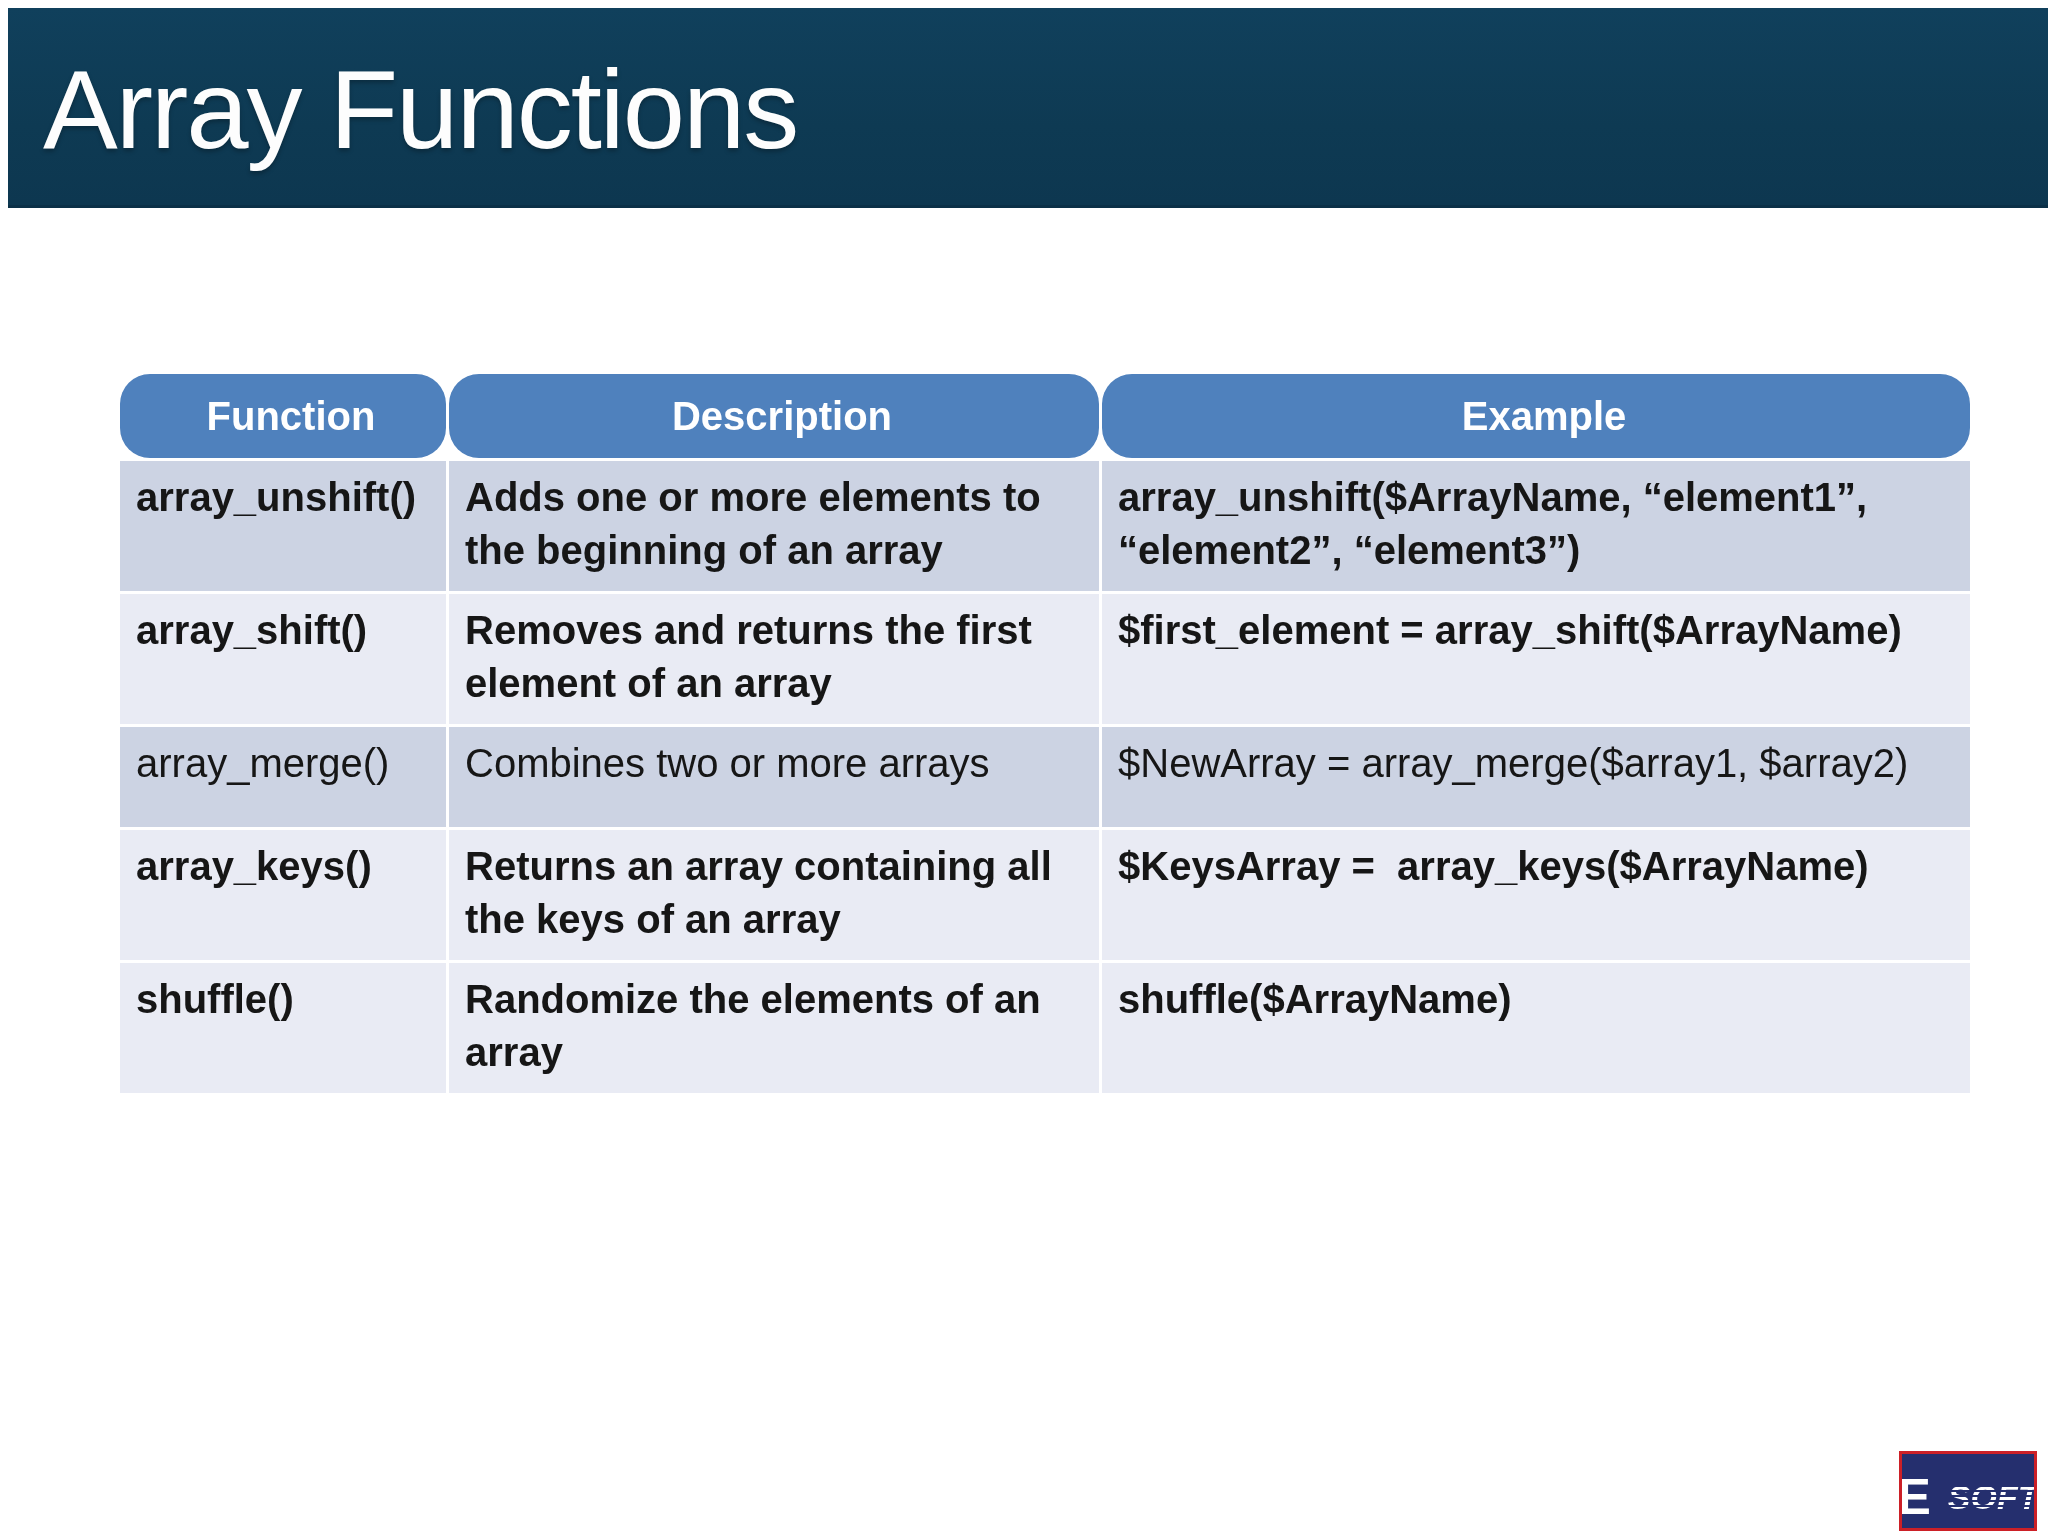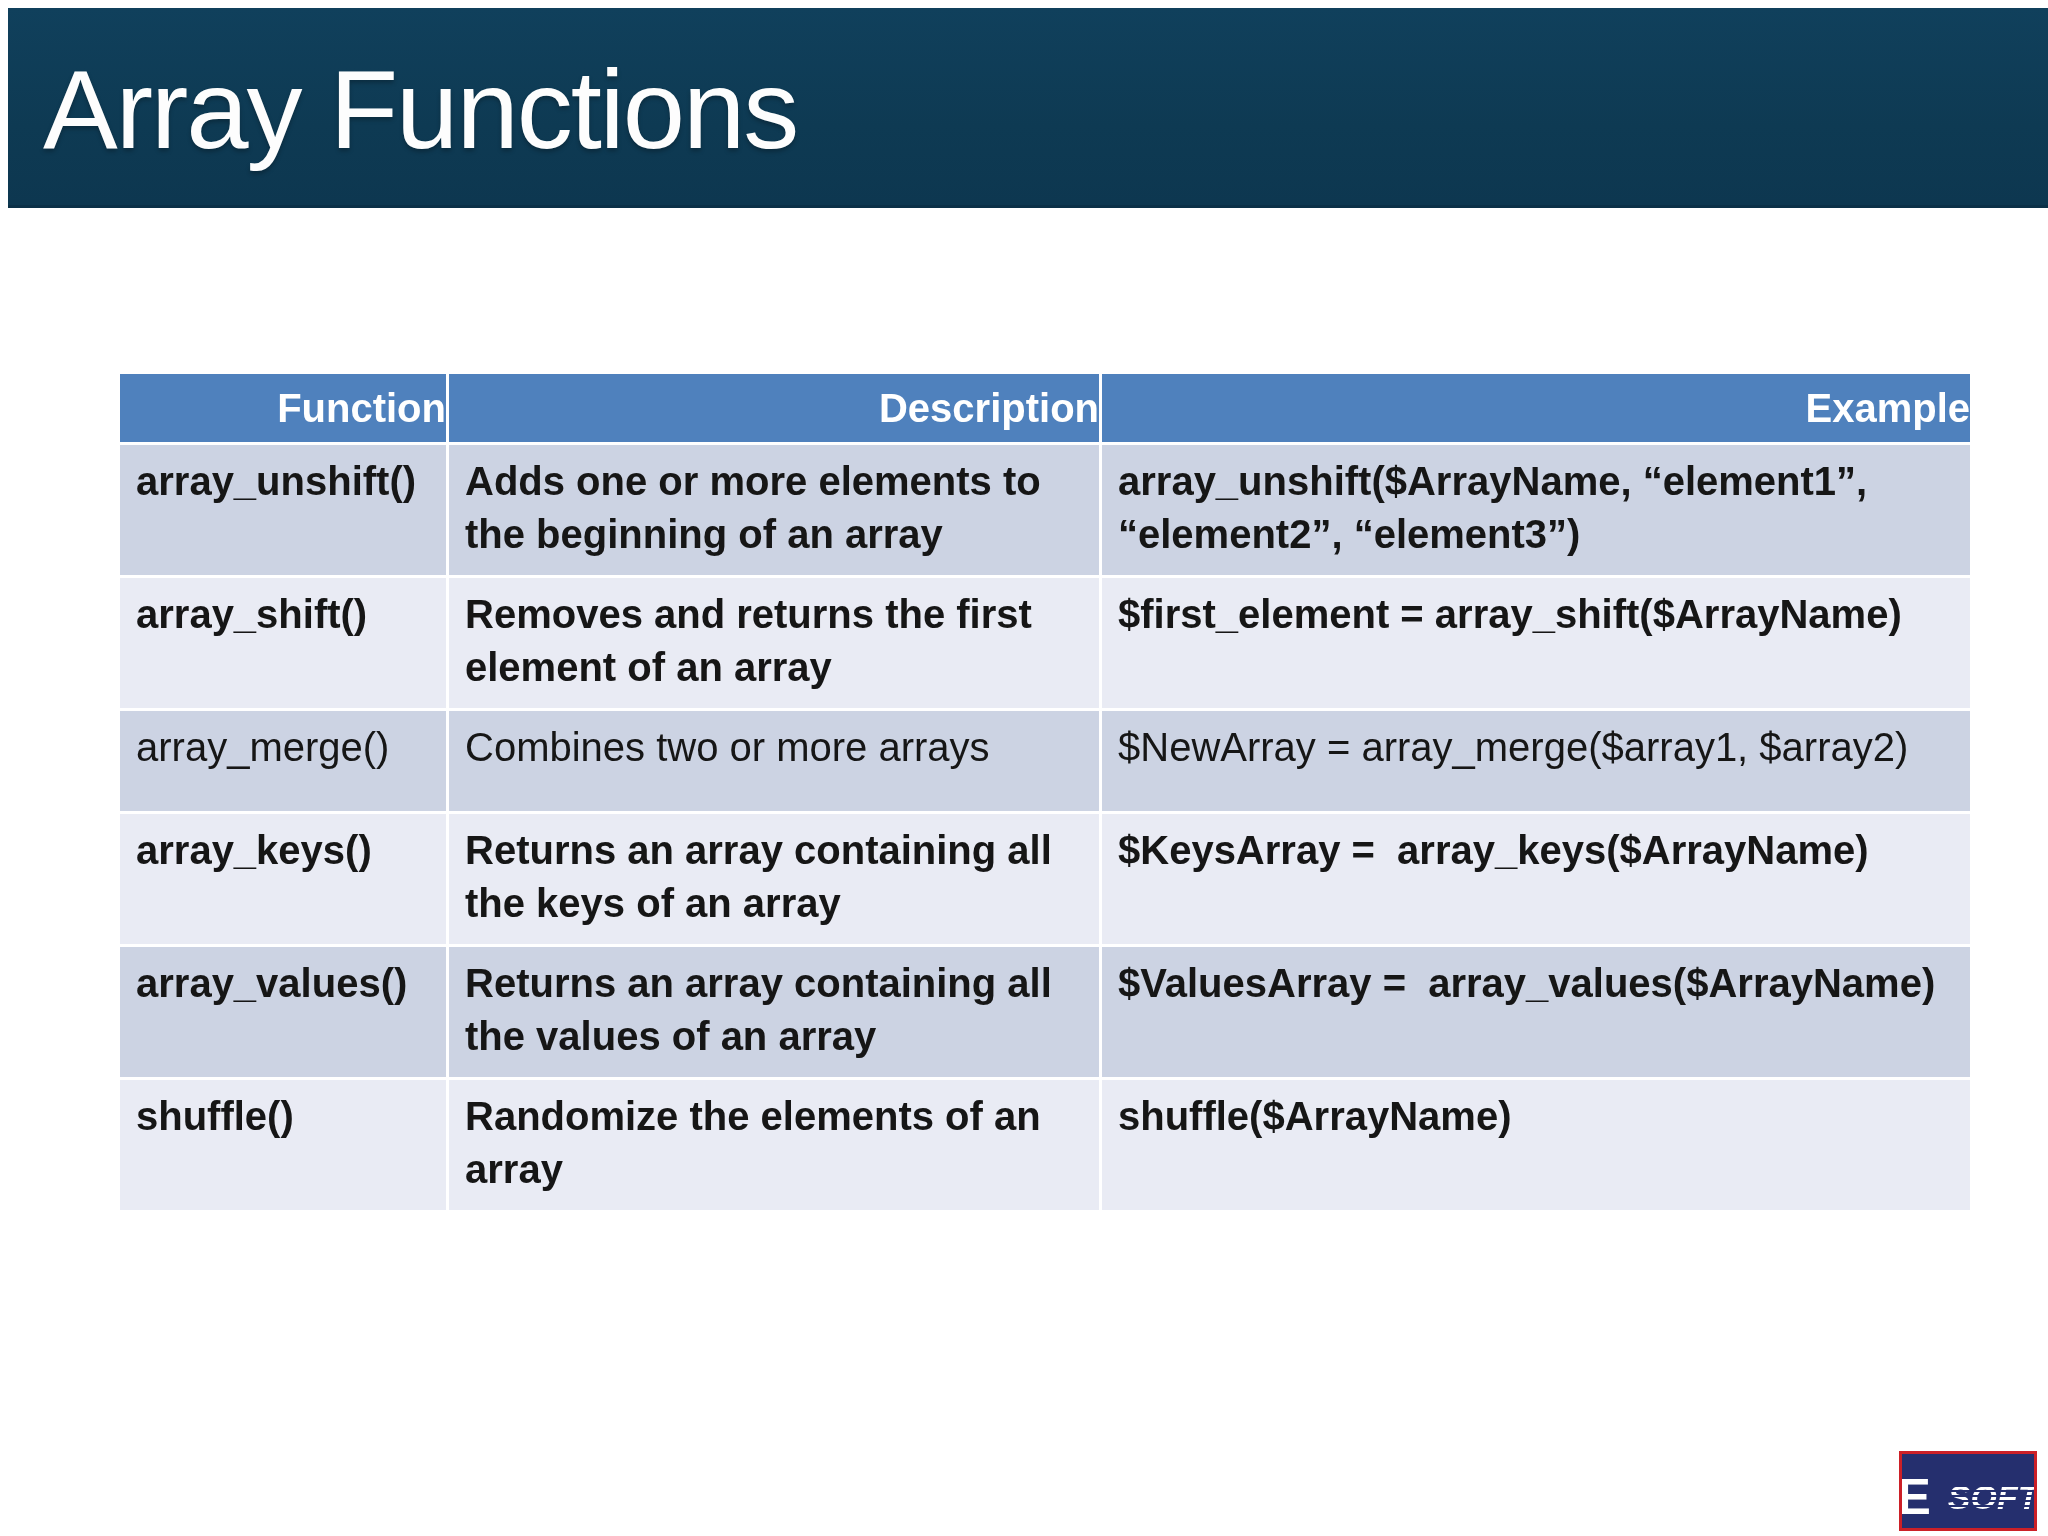--- a/index.html
+++ b/index.html
@@ -51,25 +51,26 @@
   }
   col.c-fn{width:326px;}
   col.c-desc{width:650px;}
   col.c-ex{width:868px;}
 
   tr.head th{
     background:var(--table-header);
     color:#ffffff;
     font-size:40px;
     font-weight:bold;
-    text-align:right;
+    text-align:center;
     vertical-align:middle;
-    height:68px;
+    height:84px;
     padding:0 0 0 16px;
     white-space:pre-wrap;
+    border-radius:30px;
   }
   td{
     font-size:40px;
     color:var(--cell-text);
     vertical-align:top;
     padding:10px 14px 0 16px;
     line-height:53px;
     white-space:pre-wrap;
     overflow:hidden;
   }
@@ -164,26 +165,20 @@
     <td>array_merge()</td>
     <td>Combines two or more arrays</td>
     <td>$NewArray = array_merge($array1, $array2)</td>
   </tr>
   <tr class="band-light h2">
     <td>array_keys()</td>
     <td>Returns an array containing all
 the keys of an array</td>
     <td>$KeysArray =  array_keys($ArrayName)</td>
   </tr>
-  <tr class="band-dark h2">
-    <td>array_values()</td>
-    <td>Returns an array containing all
-the values of an array</td>
-    <td>$ValuesArray =  array_values($ArrayName)</td>
-  </tr>
   <tr class="band-light h2">
     <td>shuffle()</td>
     <td>Randomize the elements of an
 array</td>
     <td>shuffle($ArrayName)</td>
   </tr>
 </tbody>
   </table>
 
 <div class="esoft-logo">

